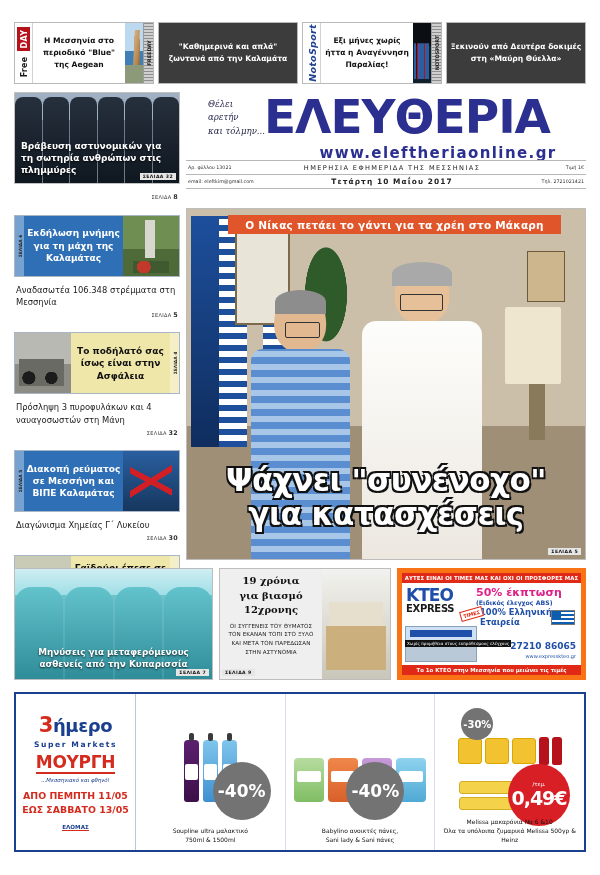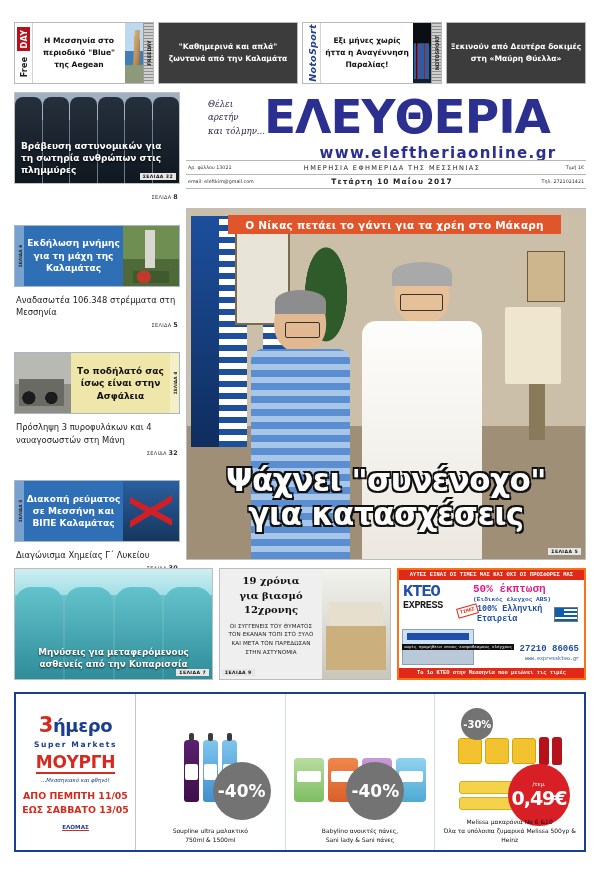--- a/index.html
+++ b/index.html
@@ -78,21 +78,21 @@
      color:#fff;font-weight:bold;font-size:9px;line-height:1.35;
      text-shadow:0 1px 2px rgba(0,0,0,.85);}
   .ptag{position:absolute;right:3px;bottom:3px;background:#3f3f3f;color:#fff;
      font-size:4.6px;font-weight:bold;letter-spacing:.4px;padding:1px 3px;}
   .ptag.light{background:#e6e6e6;color:#111;}
 
   .sb-text{padding:7px 2px 2px;font-size:8.4px;line-height:1.5;color:#1a1a1a;}
   .sb-text .pg{display:block;text-align:right;font-size:5px;color:#333;margin-top:2px;letter-spacing:.3px;}
   .sb-text .pg b{font-size:6.4px;}
 
-  .sb-box{position:relative;height:60px;border:1px solid #a9b6c6;display:flex;overflow:hidden;margin-top:20px;}
+  .sb-box{position:relative;height:60px;border:1px solid #a9b6c6;display:flex;overflow:hidden;margin-top:10px;}
   .sb-box.blue{background:#2f6fb5;}
   .sb-box.yellow{background:#efe6a9;}
   .sb-box .vtag{flex:0 0 9px;position:relative;background:rgba(255,255,255,.35);}
   .sb-box .vtag span{position:absolute;left:50%;top:50%;white-space:nowrap;
      transform:translate(-50%,-50%) rotate(-90deg);font-size:4.4px;font-weight:bold;color:#222;}
   .sb-box .btxt{flex:1;display:flex;align-items:center;justify-content:center;text-align:center;
      font-size:9px;font-weight:bold;line-height:1.35;padding:2px;box-sizing:border-box;}
   .sb-box.blue .btxt{color:#fff;}
   .sb-box.yellow .btxt{color:#111;}
   .sb-box .bimg{flex:0 0 56px;position:relative;overflow:hidden;}
@@ -159,21 +159,21 @@
 
   .lw2{flex:0 0 170px;border:1px solid #bdbdbd;display:flex;position:relative;background:#efefef;overflow:hidden;}
   .lw2 .txtcol{flex:1;padding:5px 4px;box-sizing:border-box;text-align:center;}
   .lw2 .t1{font-weight:bold;font-size:10px;line-height:1.45;color:#111;
      font-family:"DejaVu Serif","Liberation Serif",serif;}
   .lw2 .t2{font-size:5.6px;line-height:1.6;color:#222;margin-top:4px;letter-spacing:.1px;}
   .lw2 .shot{flex:0 0 68px;position:relative;background:linear-gradient(#f2f2ee,#c9c6ba);}
   .lw2 .shot:after{content:"";position:absolute;left:6%;bottom:8%;width:88%;height:40%;background:#cbb07e;}
   .lw2 .shot:before{content:"";position:absolute;left:10%;top:30%;width:80%;height:24%;background:#e6dfcd;}
 
-  .lw3{flex:1;border:2px solid #f97316;position:relative;overflow:hidden;background:#f9a8d4;font-family:Liberation Mono, monospace;}
+  .lw3{flex:1;border:5px solid #f97316;position:relative;overflow:hidden;background:#f9a8d4;}
   .kteo-top{position:absolute;left:0;right:0;top:0;height:10px;background:#e02a17;color:#fff;
      font-size:5.4px;font-weight:bold;display:flex;align-items:center;justify-content:center;letter-spacing:.1px;}
   .kteo-bot{position:absolute;left:0;right:0;bottom:0;height:10px;background:#e02a17;color:#fff;
      font-size:5.4px;font-weight:bold;display:flex;align-items:center;justify-content:center;}
   .kteo-mid{position:absolute;left:0;right:0;top:10px;bottom:10px;background:#fff;}
   .kteo-logo{position:absolute;left:4px;top:2px;font-weight:bold;font-size:17px;color:#1f4fa8;letter-spacing:-1px;}
   .kteo-exp{position:absolute;left:4px;top:20px;font-weight:bold;font-size:10px;color:#1a1a1a;letter-spacing:-.3px;}
   .kteo-d1{position:absolute;left:74px;top:3px;font-weight:bold;font-size:11px;color:#e0218a;}
   .kteo-d2{position:absolute;left:74px;top:16px;font-size:6.2px;color:#1f4fa8;font-weight:bold;}
   .kteo-d3{position:absolute;left:78px;top:25px;font-size:8.4px;color:#1f4fa8;font-weight:bold;line-height:1.15;}

